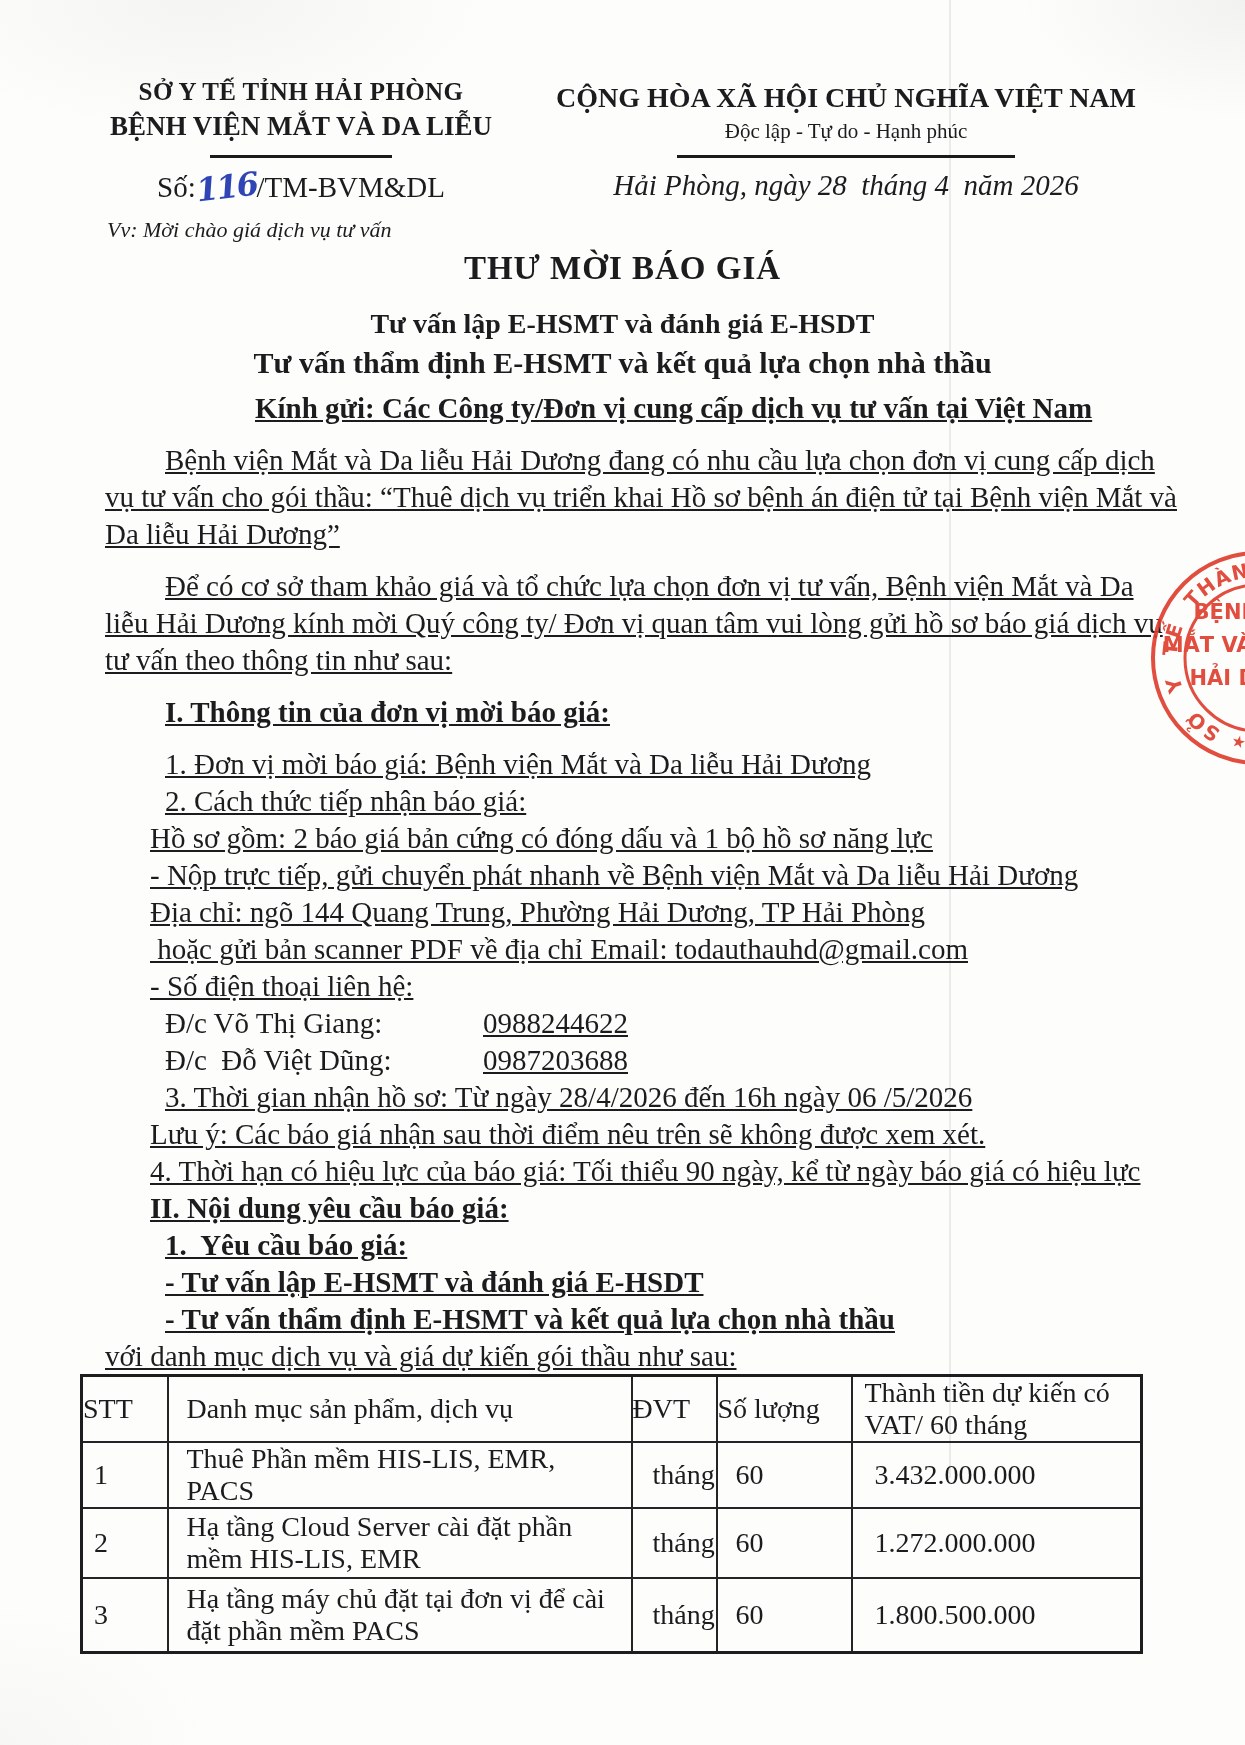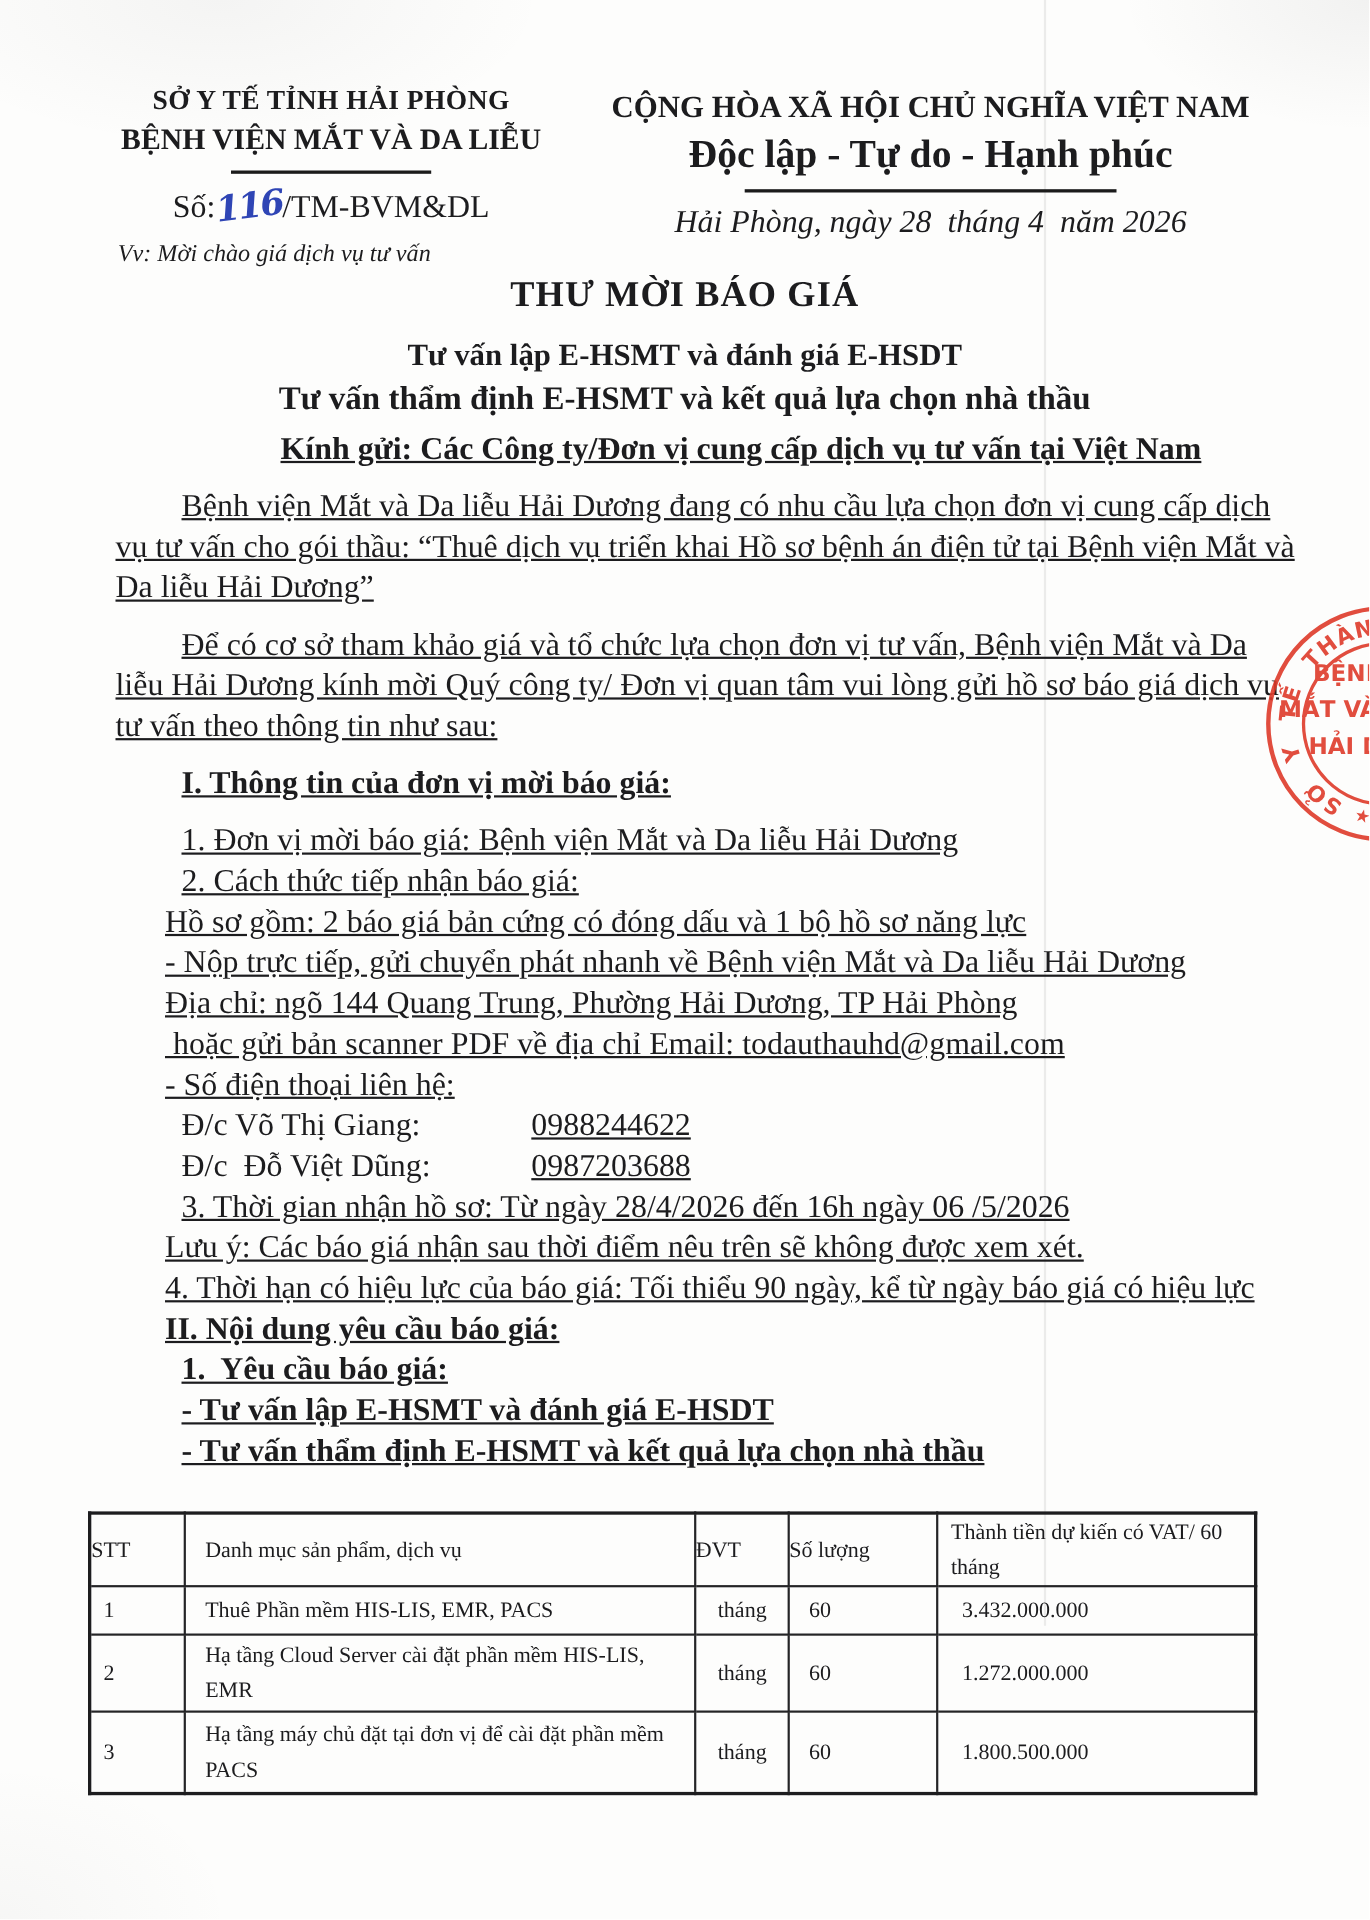--- a/index.html
+++ b/index.html
@@ -25,21 +25,21 @@
   .hdr-left .l2{ font-size:27px; font-weight:bold; margin-top:5px; }
   .hdr-left .rule{ width:182px; border-top:3px solid #1b1b1b; margin:13px auto 0; }
   .so-line{ margin-top:9px; font-size:29px; white-space:pre; }
   .handwritten{ display:inline-block; color:#2f45b5; font-family:"DejaVu Serif", serif;
     font-style:italic; font-weight:bold; font-size:32px;
     transform:rotate(-7deg) translateY(1px); letter-spacing:-2px; }
   .subject{ margin-top:12px; font-size:22px; font-style:italic; text-align:left; margin-left:32px; white-space:nowrap; }
 
   .hdr-right{ position:absolute; left:540px; top:82px; width:612px; text-align:center; }
   .hdr-right .l1{ font-size:28px; font-weight:bold; white-space:nowrap; }
-  .hdr-right .l2{ font-size:36px; font-weight:bold; margin-top:5px; }
+  .hdr-right .l2{ font-size:21px; font-weight:normal; margin-top:5px; }
   .hdr-right .rule{ width:338px; border-top:3px solid #1b1b1b; margin:11px auto 0; }
   .dateline{ margin-top:11px; font-size:29px; font-style:italic; white-space:pre; }
 
   
   .titles{ position:absolute; left:0; right:0; top:250px; text-align:center; }
   .titles .main{ font-size:33px; font-weight:bold; letter-spacing:1px; }
   .titles .sub1{ margin-top:21px; font-size:28px; font-weight:bold; }
   .titles .sub2{ margin-top:6px;  font-size:30px; font-weight:bold; }
 
   
@@ -47,21 +47,21 @@
   .line{ height:37px; line-height:37px; white-space:pre; }
   .line.b{ font-weight:bold; }
   .line.gap{ margin-top:15px; }
   .ind1{ margin-left:45px; }
   .ind2{ margin-left:60px; }
   .ind3{ margin-left:150px; }
   .phone .plabel{ display:inline-block; width:318px; }
 
   
   table.quote{ position:absolute; left:80px; top:1374px; width:1060px;
-    border-collapse:collapse; font-size:20px; table-layout:fixed; }
+    border-collapse:collapse; font-size:28px; table-layout:fixed; }
   table.quote td, table.quote th{ border:2px solid #242426; vertical-align:middle;
     line-height:32px; font-weight:normal; text-align:left; overflow:hidden; }
   table.quote{ border:3px solid #1d1d1f; }
   th.c-stt, td.c-stt{ padding-left:11px; }
   th.c-stt{ text-align:center; padding-left:0; font-weight:bold; }
   th.c-item, td.c-item{ padding-left:18px; padding-right:6px; }
   th.c-item{ font-weight:bold; }
   th.c-unit{ text-align:center; font-weight:bold; }
   td.c-unit{ padding-left:20px; }
   th.c-qty{ padding-left:0; font-weight:bold; }
@@ -119,20 +119,21 @@
       <div class="line ind1">- Số điện thoại liên hệ:</div>
       <div class="line ind2 phone"><span class="plabel">Đ/c Võ Thị Giang:</span><span>0988244622</span></div>
       <div class="line ind2 phone"><span class="plabel">Đ/c  Đỗ Việt Dũng:</span><span>0987203688</span></div>
       <div class="line ind2">3. Thời gian nhận hồ sơ: Từ ngày 28/4/2026 đến 16h ngày 06 /5/2026</div>
       <div class="line ind1">Lưu ý: Các báo giá nhận sau thời điểm nêu trên sẽ không được xem xét.</div>
       <div class="line ind1">4. Thời hạn có hiệu lực của báo giá: Tối thiểu 90 ngày, kể từ ngày báo giá có hiệu lực</div>
       <div class="line ind1 b">II. Nội dung yêu cầu báo giá:</div>
       <div class="line ind2 b">1.  Yêu cầu báo giá:</div>
       <div class="line ind2 b">- Tư vấn lập E-HSMT và đánh giá E-HSDT</div>
       <div class="line ind2 b">- Tư vấn thẩm định E-HSMT và kết quả lựa chọn nhà thầu</div>
+      <div class="line ind0">với danh mục dịch vụ và giá dự kiến gói thầu như sau:</div>
     </div>
 
   <table class="quote">
     <colgroup>
       <col style="width:86px">
         <col style="width:464px">
         <col style="width:85px">
       <col style="width:135px">
         <col style="width:290px">
     </colgroup>

